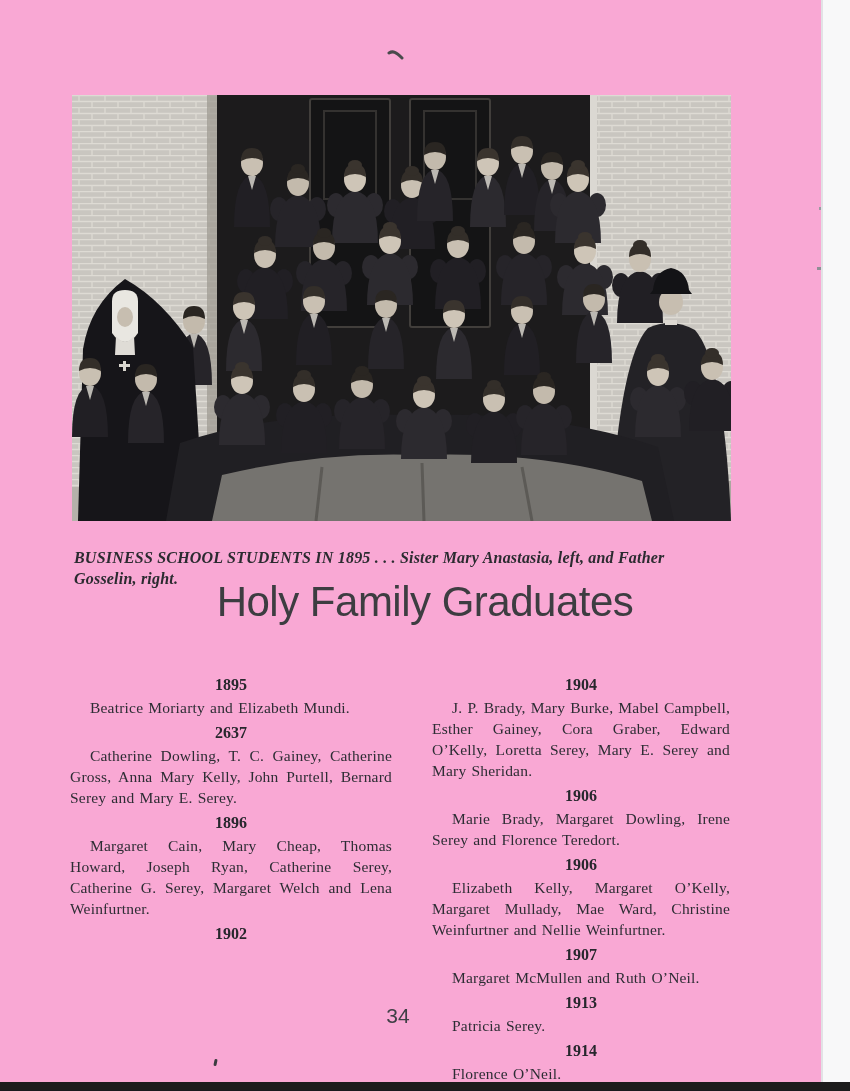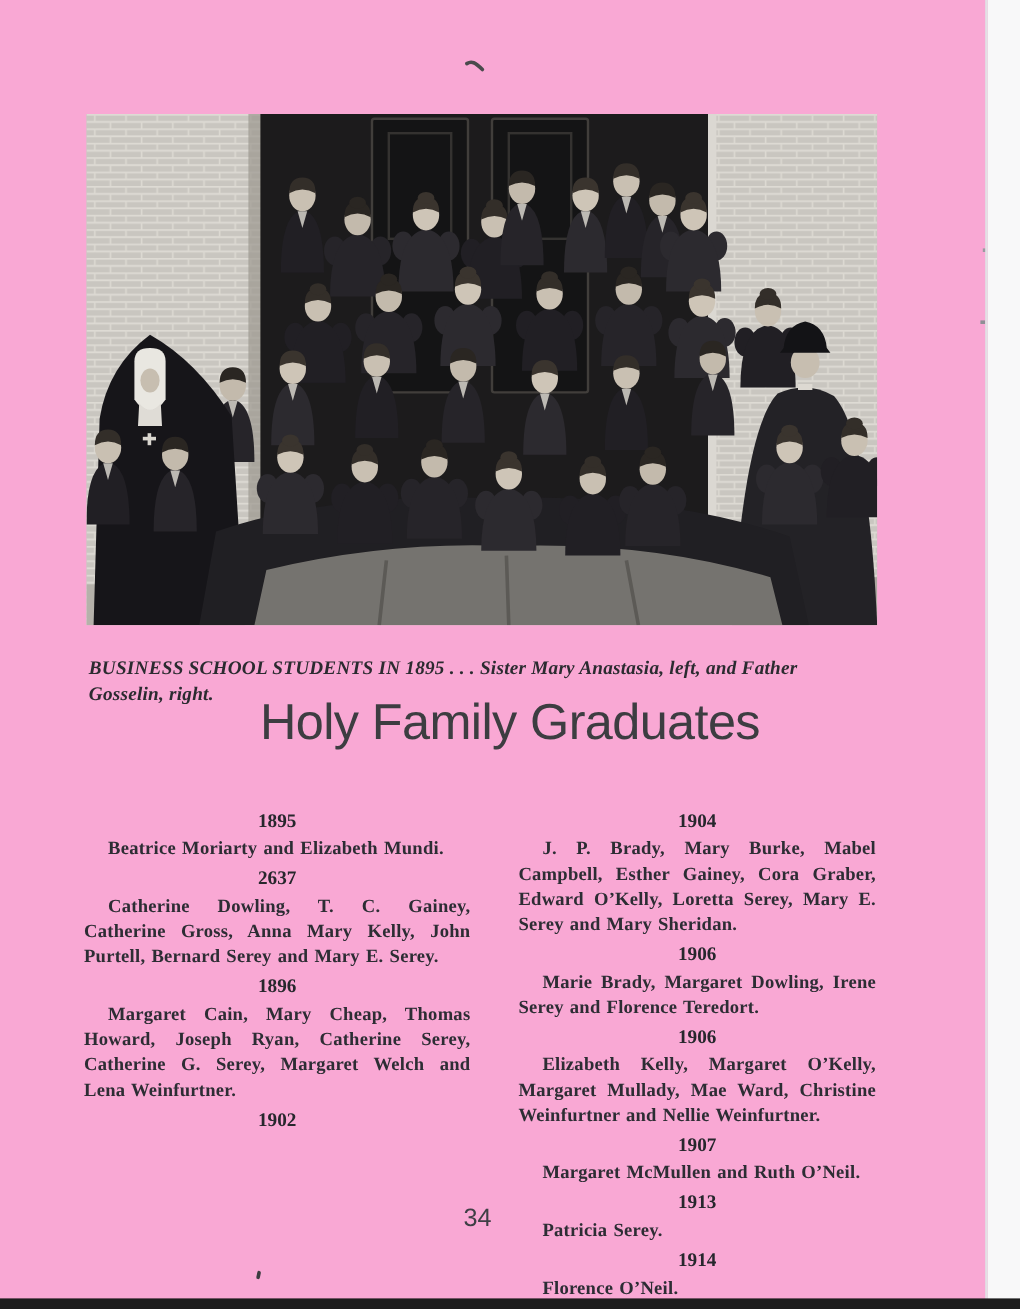--- a/index.html
+++ b/index.html
@@ -61,21 +61,20 @@
     font-size: 16px; font-weight: bold;
     color: #27272d;
   }
   .entry p {
     margin: 0;
     text-align: justify;
     text-indent: 20px;
     line-height: 21px;
     letter-spacing: 0.2px;
     word-spacing: 1px;
-    font-weight: bold;
   }
   
   .page-number {
     position: absolute; left: 368px; top: 1004px;
     width: 60px; text-align: center;
     font-family: "Liberation Sans", sans-serif;
     font-size: 21px; color: #3f3f45;
   }
   
   .bottom-band {

